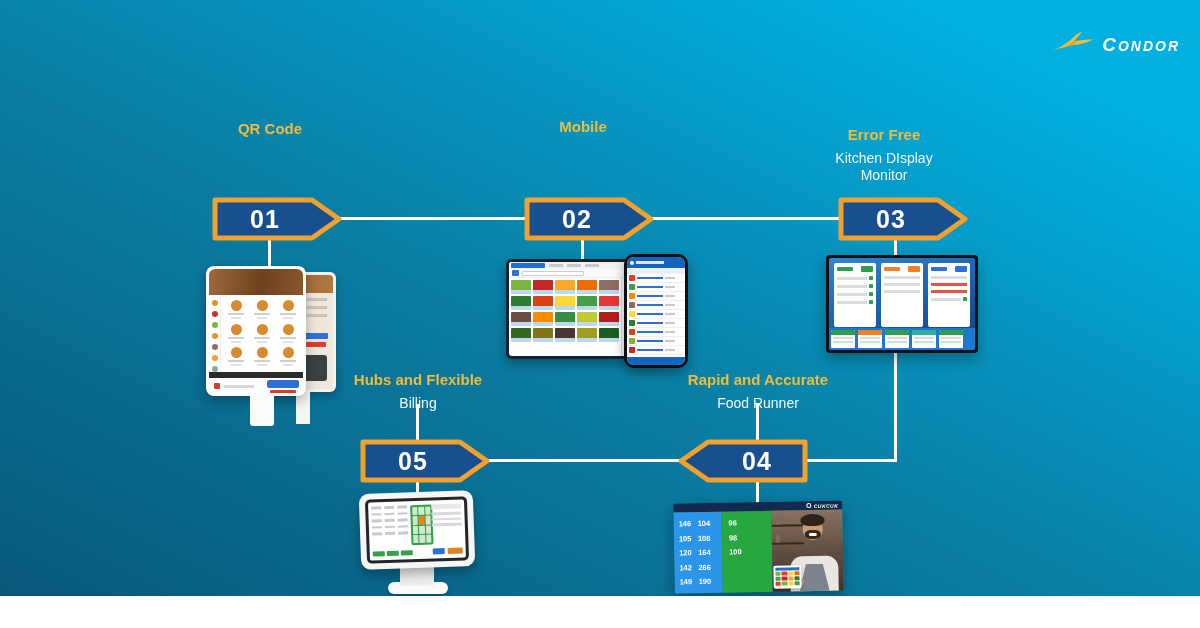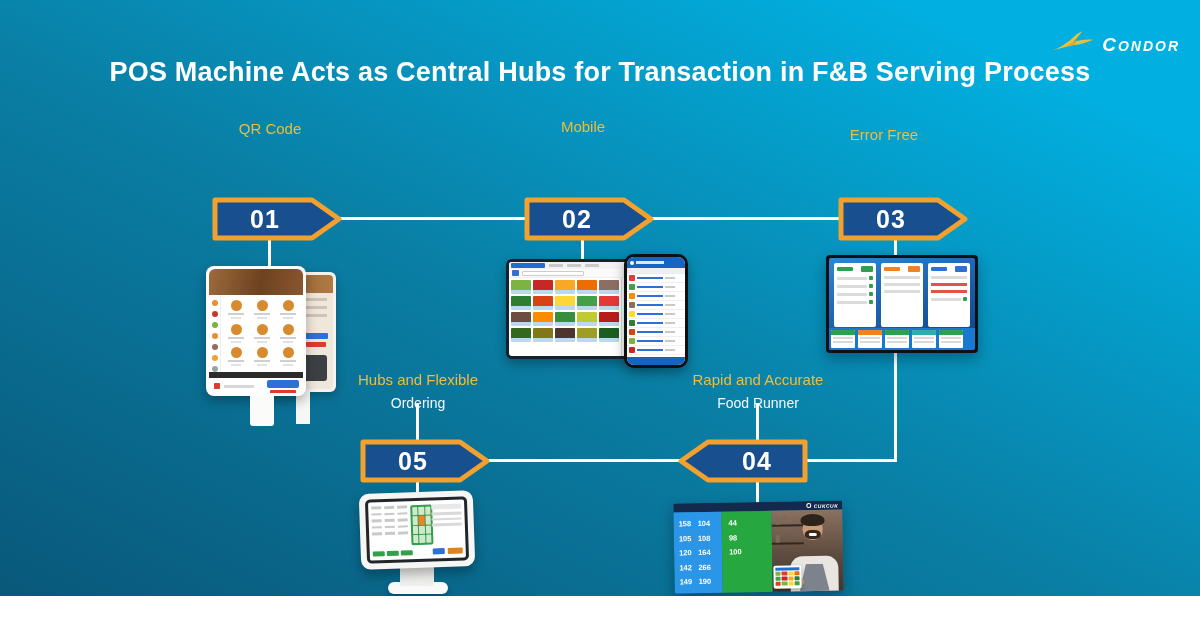--- a/index.html
+++ b/index.html
@@ -15,21 +15,21 @@
   .brand { position:absolute; top:30px; right:20px; display:flex; align-items:flex-end; gap:5px; }
   .brand-text { color:#ffffff; font-weight:700; font-style:italic; letter-spacing:2px; font-size:14px; line-height:1; }
   .brand-text::first-letter { font-size:19px; }
 
   
   .title { position:absolute; left:0; right:0; top:57px; text-align:center;
            color:#ffffff; font-size:27px; font-weight:700; letter-spacing:.2px; }
 
   
   .label { position:absolute; text-align:center; }
-  .label .head { color:#f0bd3a; font-weight:400; font-size:15px; margin-bottom:7px; }
+  .label .head { color:#f0bd3a; font-weight:700; font-size:15px; margin-bottom:7px; }
   .label .sub  { color:#f4f9fb; font-size:14px; line-height:1.18; }
 
   
   .line { position:absolute; background:#ffffff; }
   .h { height:3px; } .v { width:3px; }
 
   
   .badge { position:absolute; width:130px; height:44px; z-index:3; }
   .badge text { font-family:"Liberation Sans",sans-serif; font-weight:700; font-size:25px; fill:#ffffff; letter-spacing:1px; }
 
@@ -161,38 +161,38 @@
 <div class="canvas">
 
   <div class="brand">
     <svg width="46" height="24" viewBox="0 0 60 30">
       <path d="M2 26 C12 22 22 16 30 8 C33 5 36 3 41 1 C36 7 33 11 29 15 C38 12 46 11 55 12 C46 16 38 18 30 19 C20 21 10 24 2 26 Z" fill="#ecbe3c"></path>
       <path d="M20 20 C26 17 30 15 34 12 L31 18 Z" fill="#d8a32a"></path>
     </svg>
     <span class="brand-text">CONDOR</span>
   </div>
 
-  <h1 class="title">POS Machine Acts as Central Hubs for Transaction in F&amp;B Serving Process</h1>
 
   <div class="label" style="left:170px; top:120px; width:200px;">
     <div class="head">QR Code</div>
   </div>
   <div class="label" style="left:483px; top:118px; width:200px;">
     <div class="head">Mobile</div>
   </div>
   <div class="label" style="left:826px; top:126px; width:116px;">
     <div class="head">Error Free</div>
+    <div class="sub">Kitchen DIsplay Monitor</div>
   </div>
   <div class="label" style="left:658px; top:371px; width:200px;">
     <div class="head">Rapid and Accurate</div>
     <div class="sub">Food Runner</div>
   </div>
   <div class="label" style="left:318px; top:371px; width:200px;">
     <div class="head">Hubs and Flexible</div>
-    <div class="sub">Ordering</div>
+    <div class="sub">Billing</div>
   </div>
 
   <div class="line h" style="left:338px; top:217px; width:190px;"></div>
   <div class="line h" style="left:650px; top:217px; width:190px;"></div>
   <div class="line v" style="left:268px; top:239px; height:28px;"></div>
   <div class="line v" style="left:581px; top:239px; height:20px;"></div>
   <div class="line v" style="left:894px; top:239px; height:223px;"></div>
   <div class="line h" style="left:806px; top:459px; width:91px;"></div>
   <div class="line h" style="left:486px; top:459px; width:196px;"></div>
   <div class="line v" style="left:416px; top:404px; height:37px;"></div>
@@ -568,33 +568,33 @@
   </div>
 
   <div class="dev" style="left:674px; top:502px;">
     <div class="runner">
       <div class="run-top">
         <div class="logo-dot"></div>
         <div class="logo-txt">CUKCUK</div>
       </div>
       <div class="run-body">
         <div class="run-blue">
-            <span>158</span>
+            <span>146</span>
             <span>104</span>
             <span>105</span>
             <span>108</span>
             <span>120</span>
             <span>164</span>
             <span>142</span>
             <span>266</span>
             <span>149</span>
             <span>190</span>
           </div>
         <div class="run-green">
-            <span>44</span>
+            <span>96</span>
             <span>98</span>
             <span>100</span>
           </div>
         <div class="run-photo">
           <div class="shelf" style="top:14px;"></div>
           <div class="shelf" style="top:32px;"></div>
           <div class="bottle" style="left:4px; top:6px;"></div>
           <div class="bottle" style="left:11px; top:5px;"></div>
           <div class="bottle" style="left:4px; top:24px;"></div>
           <div class="man-torso"></div>

